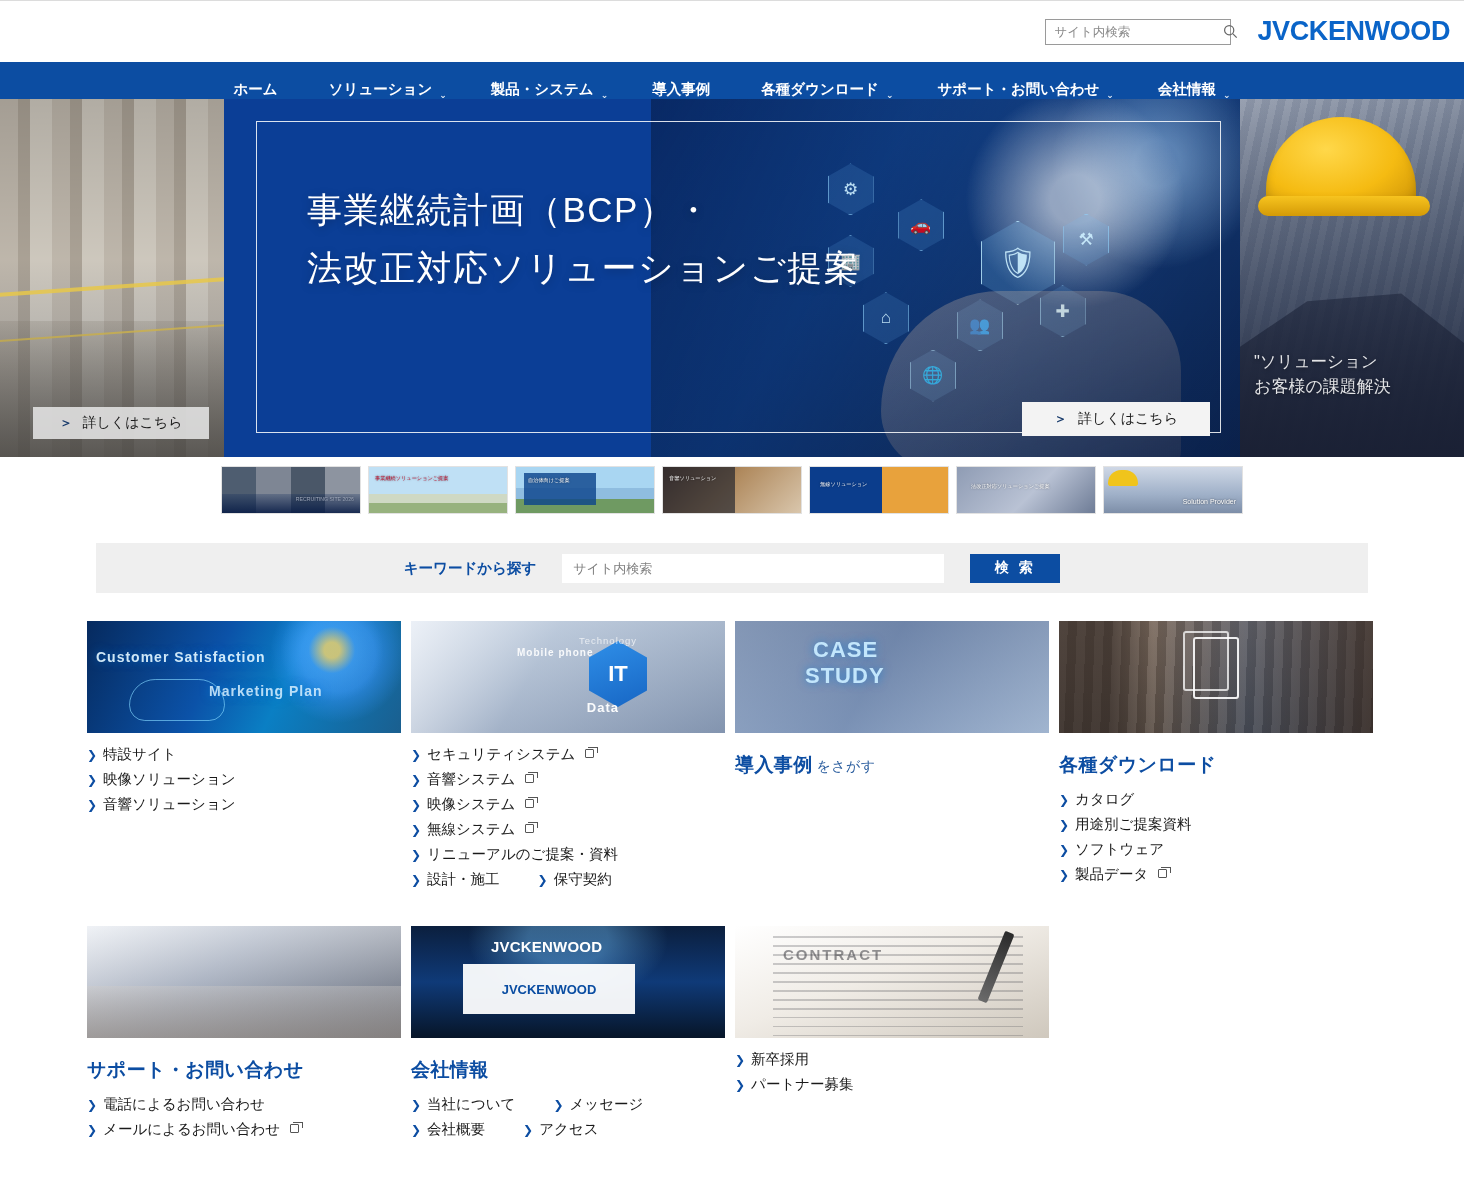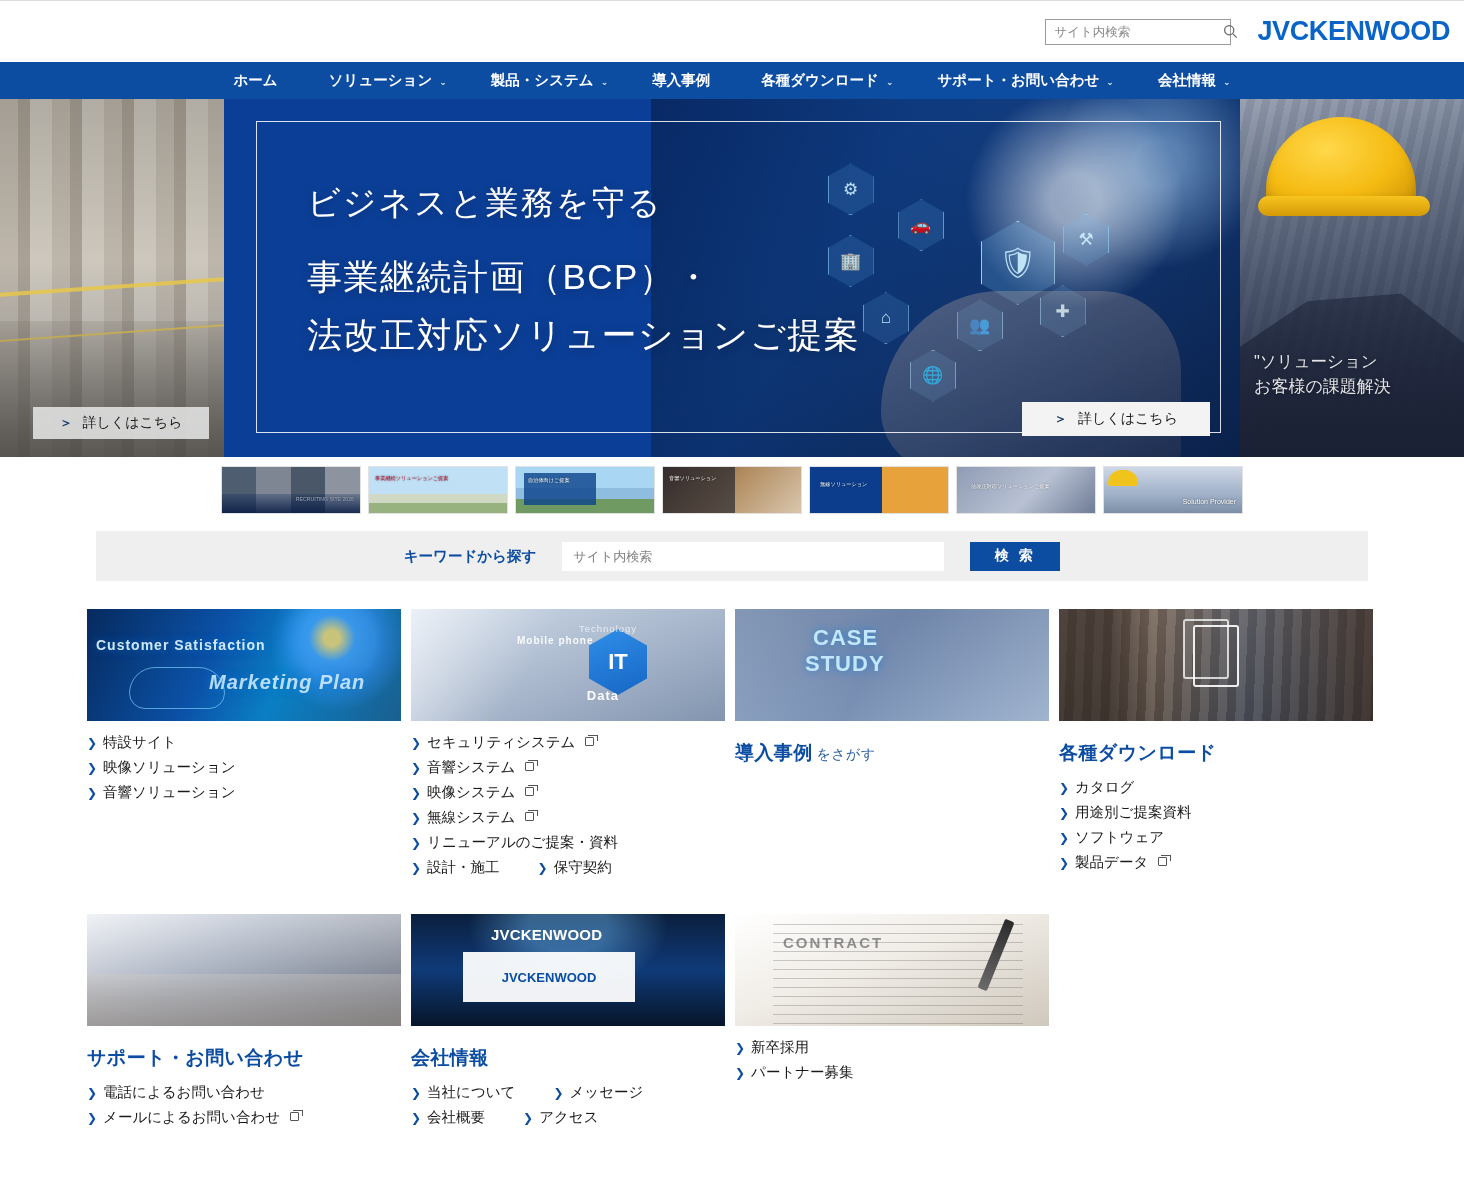--- a/index.html
+++ b/index.html
@@ -80,21 +80,21 @@
     gap: 0px;
     position: relative;
     z-index: 5;
   }
   .nav-item {
     color: #fff;
     font-size: 14.5px;
     font-weight: 600;
     padding: 0 22px;
     display: flex;
-    align-items: center;
+    align-items: flex-end;
     gap: 7px;
     height: 37px;
     cursor: pointer;
     white-space: nowrap;
   }
   .nav-item .caret {
     font-size: 9px;
     opacity: .9;
     transform: translateY(1px);
   }
@@ -298,21 +298,21 @@
   .th3::before { content:""; position:absolute; left:8px; top:6px; width:72px; height:32px; background:rgba(14,70,140,.82); }
   .th4 { background: linear-gradient(135deg,#6a4c36 0%, #b08a5e 45%, #d9c6ac 100%); }
   .th4::before { content:""; position:absolute; left:0; top:0; width:52%; height:100%; background:rgba(20,26,40,.62); }
   .th5 { background: linear-gradient(90deg,#0b3d8c 0 52%, #e8a23c 52% 100%); }
   .th6 { background: linear-gradient(135deg,#8f9cb4 0%, #b9c2d4 55%, #6e7c96 100%); }
   .th7 { background: linear-gradient(180deg,#cfd8e6 0%, #9fb0c8 60%, #7d8ea8 100%); }
   .th7::before { content:""; position:absolute; left:4px; top:3px; width:30px; height:16px; background:#f0c41c; border-radius:14px 14px 3px 3px; }
 
   
   .kw-wrap {
-    margin: 8px 0 0 0;
+    margin: 20px 0 0 0;
     display: flex; justify-content: center; border-radius: 9px;
   }
   .kw-bar {
     width: 1272px; height: 50px;
     background: #efefef;
     display: flex;
     align-items: center;
     justify-content: center;
     gap: 26px;
   }
@@ -367,21 +367,21 @@
     letter-spacing: 1px;
     text-shadow: 0 0 10px rgba(0,120,220,.7);
   }
   .ci-solution {
     background:
       radial-gradient(circle at 78% 26%, rgba(255,215,90,.75) 0 3%, rgba(90,180,255,.35) 9%, rgba(0,0,0,0) 20%),
       radial-gradient(circle at 80% 30%, rgba(60,150,255,.55) 0 14%, rgba(0,0,0,0) 26%),
       linear-gradient(115deg, #062a5e 0%, #0b52a8 40%, #0a7fc4 62%, #1a5f8f 100%);
   }
   .ci-solution .t1 { left: 9px; top: 28px; font-size: 14px; color: rgba(225,245,255,.92); }
-  .ci-solution .t2 { left: 122px; top: 62px; font-size: 20px; color: rgba(215,240,255,.85); font-style: italic; }
+  .ci-solution .t2 { left: 122px; top: 62px; font-size: 14px; color: rgba(215,240,255,.85); }
   .cloud {
     position:absolute; left: 42px; bottom: 12px;
     width: 96px; height: 42px;
     border: 1.5px solid rgba(130,215,255,.65);
     border-radius: 30px 30px 18px 18px;
   }
   .ci-it {
     background:
       linear-gradient(120deg, rgba(238,242,248,.95) 0%, rgba(180,195,215,.55) 40%, rgba(120,140,170,.5) 100%),
       linear-gradient(180deg,#c9d4e2,#8d9cb4);
@@ -595,21 +595,20 @@
         <div class="hex" style="left:66%; top:52%;">✚</div>
         <div class="hex" style="left:44%; top:70%;">🌐</div>
         <div class="hex" style="left:70%; top:32%;">⚒</div>
       </div>
       <div class="hand"></div>
     </div>
 
     <div class="hero-frame"></div>
 
     <div class="hero-copy">
-      <div class="lead">ビジネスと業務を守る</div>
       <div class="h1">事業継続計画（BCP）・</div>
       <div class="h1">法改正対応ソリューションご提案</div>
     </div>
 
     <div class="hero-main-btn">
       <span class="chev">＞</span>
       <span>詳しくはこちら</span>
     </div>
   </div>
 </div>

